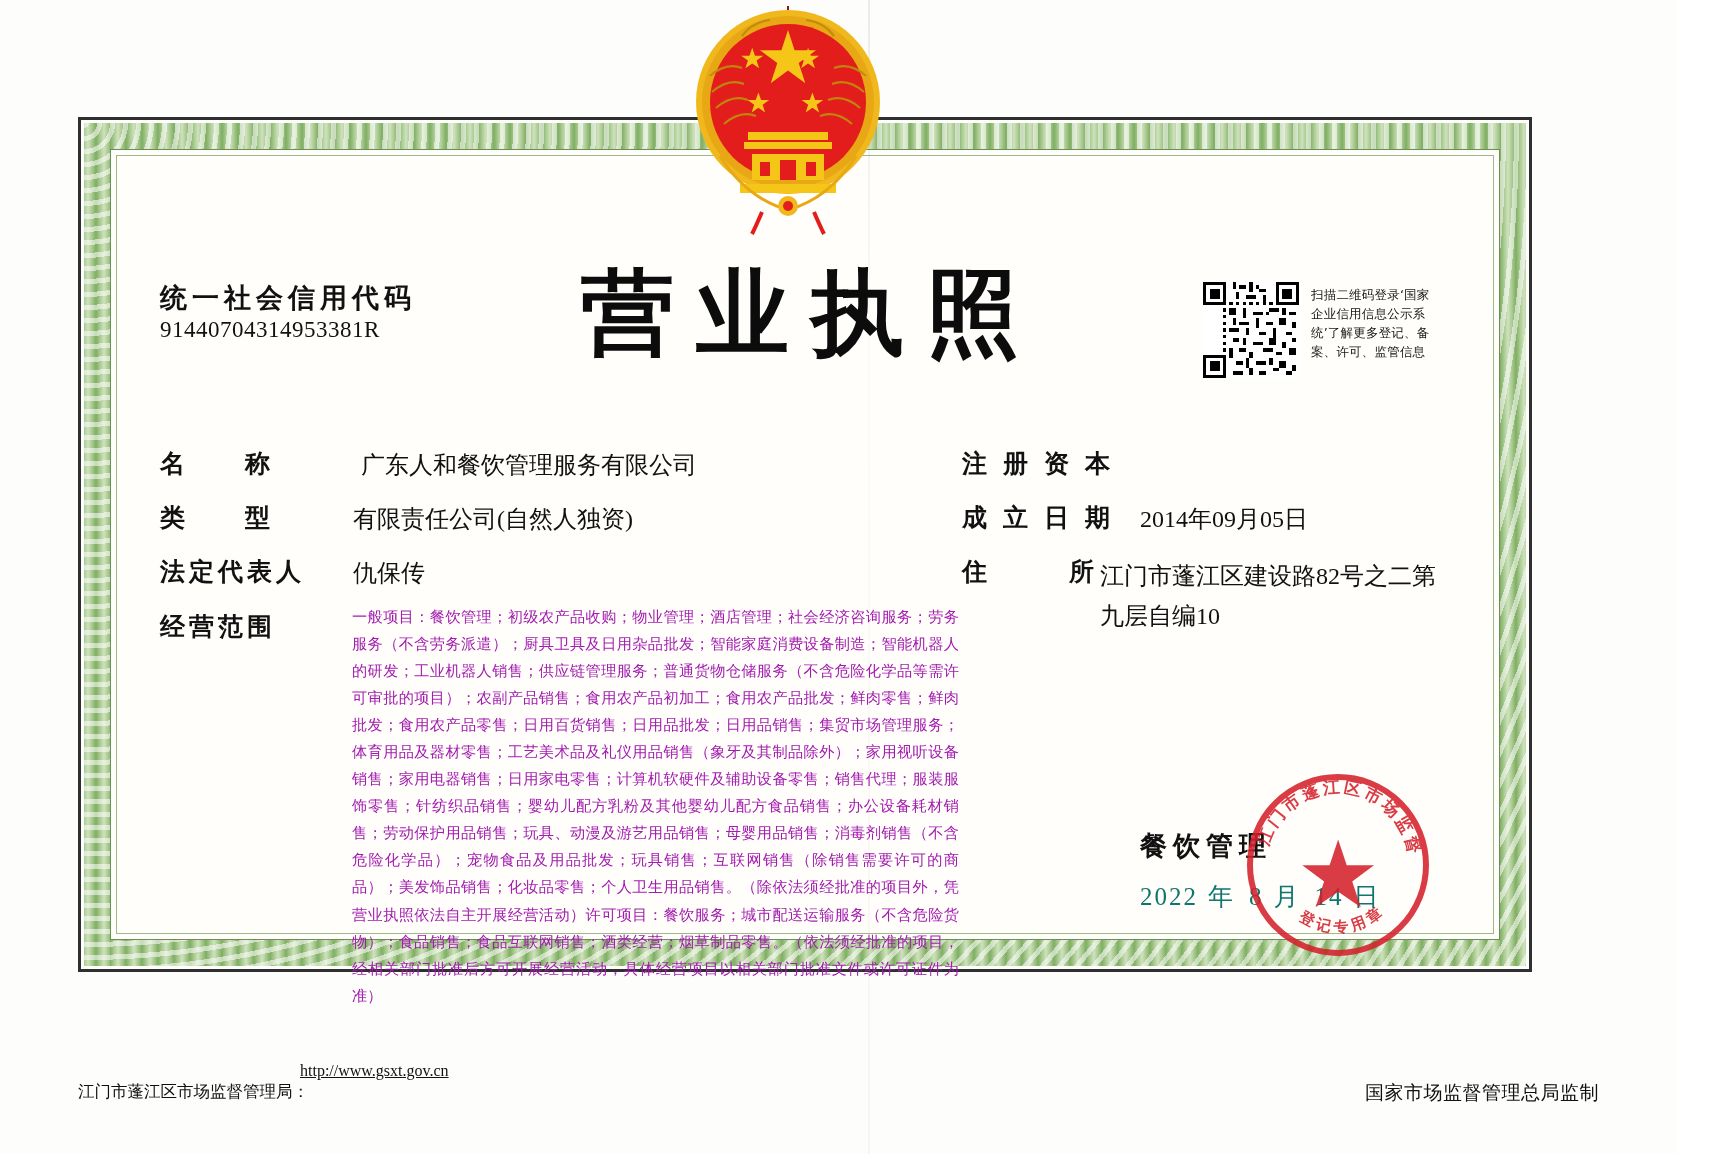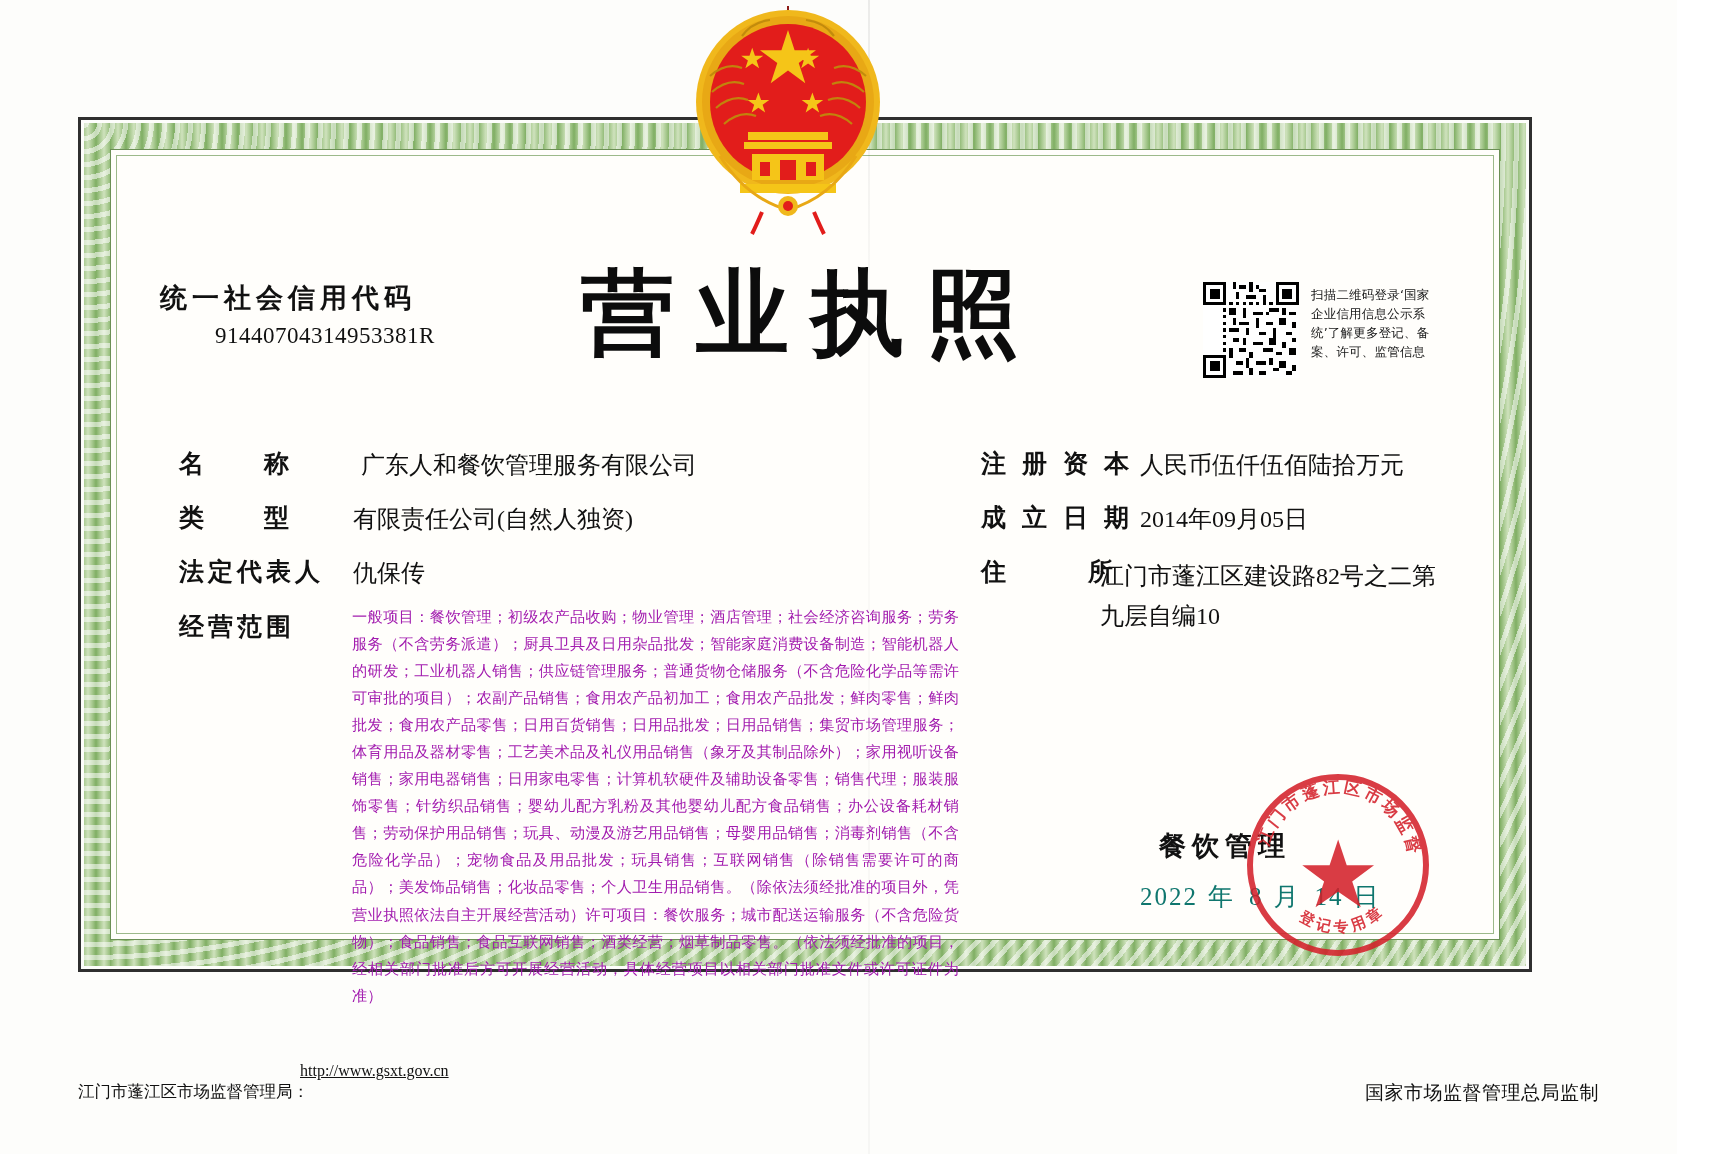--- a/index.html
+++ b/index.html
@@ -106,26 +106,25 @@
     width: 330px;
   }
   .credit-label {
     font-family: "Liberation Serif", serif;
     font-size: 27px;
     font-weight: bold;
     letter-spacing: 5px;
     color: #111;
   }
   .credit-code {
-    margin-top: 7px;
+    margin-top: 1px;
     font-family: "Liberation Serif", serif;
     font-size: 23px;
     letter-spacing: .5px;
     color: #111;
-    text-align: center;
   }
 
   .main-title {
     position: absolute;
     left: 490px;
     top: 262px;
     width: 620px;
     text-align: center;
     font-family: "DejaVu Sans", sans-serif;
     font-weight: bold;
@@ -157,21 +156,20 @@
   }
 
   
   .field-label {
     position: absolute;
     font-family: "Liberation Serif", serif;
     font-size: 25px;
     font-weight: bold;
     color: #111;
     white-space: nowrap;
-    margin-left: 19px;
   }
   .field-value {
     position: absolute;
     font-family: "Liberation Serif", serif;
     font-size: 23px;
     color: #111;
     white-space: nowrap;
   }
 
   .lbl-name   { left: 160px; top: 447px; letter-spacing: 60px; }
@@ -443,21 +441,20 @@
   <div class="field-label lbl-type">类型</div>
   <div class="field-value val-type">有限责任公司(自然人独资)</div>
 
   <div class="field-label lbl-rep">法定代表人</div>
   <div class="field-value val-rep">仇保传</div>
 
   <div class="field-label lbl-scope">经营范围</div>
   <div class="scope-text">一般项目：餐饮管理；初级农产品收购；物业管理；酒店管理；社会经济咨询服务；劳务服务（不含劳务派遣）；厨具卫具及日用杂品批发；智能家庭消费设备制造；智能机器人的研发；工业机器人销售；供应链管理服务；普通货物仓储服务（不含危险化学品等需许可审批的项目）；农副产品销售；食用农产品初加工；食用农产品批发；鲜肉零售；鲜肉批发；食用农产品零售；日用百货销售；日用品批发；日用品销售；集贸市场管理服务；体育用品及器材零售；工艺美术品及礼仪用品销售（象牙及其制品除外）；家用视听设备销售；家用电器销售；日用家电零售；计算机软硬件及辅助设备零售；销售代理；服装服饰零售；针纺织品销售；婴幼儿配方乳粉及其他婴幼儿配方食品销售；办公设备耗材销售；劳动保护用品销售；玩具、动漫及游艺用品销售；母婴用品销售；消毒剂销售（不含危险化学品）；宠物食品及用品批发；玩具销售；互联网销售（除销售需要许可的商品）；美发饰品销售；化妆品零售；个人卫生用品销售。（除依法须经批准的项目外，凭营业执照依法自主开展经营活动）许可项目：餐饮服务；城市配送运输服务（不含危险货物）；食品销售；食品互联网销售；酒类经营；烟草制品零售。（依法须经批准的项目，经相关部门批准后方可开展经营活动，具体经营项目以相关部门批准文件或许可证件为准）</div>
 
   <div class="field-label lbl-capital">注册资本</div>
-  <div class="field-value val-capital">人民币伍仟伍佰陆拾万元</div>
 
   <div class="field-label lbl-found">成立日期</div>
   <div class="field-value val-found">2014年09月05日</div>
 
   <div class="field-label lbl-addr">住所</div>
   <div class="field-value val-addr">江门市蓬江区建设路82号之二第九层自编10</div>
 
   <div class="field-label lbl-authority">餐饮管理</div>
   <div class="date-line">
     <span class="num">2022</span><span class="sep">年</span><span class="num">8</span><span class="sep">月</span><span class="num">14</span><span class="sep">日</span>

